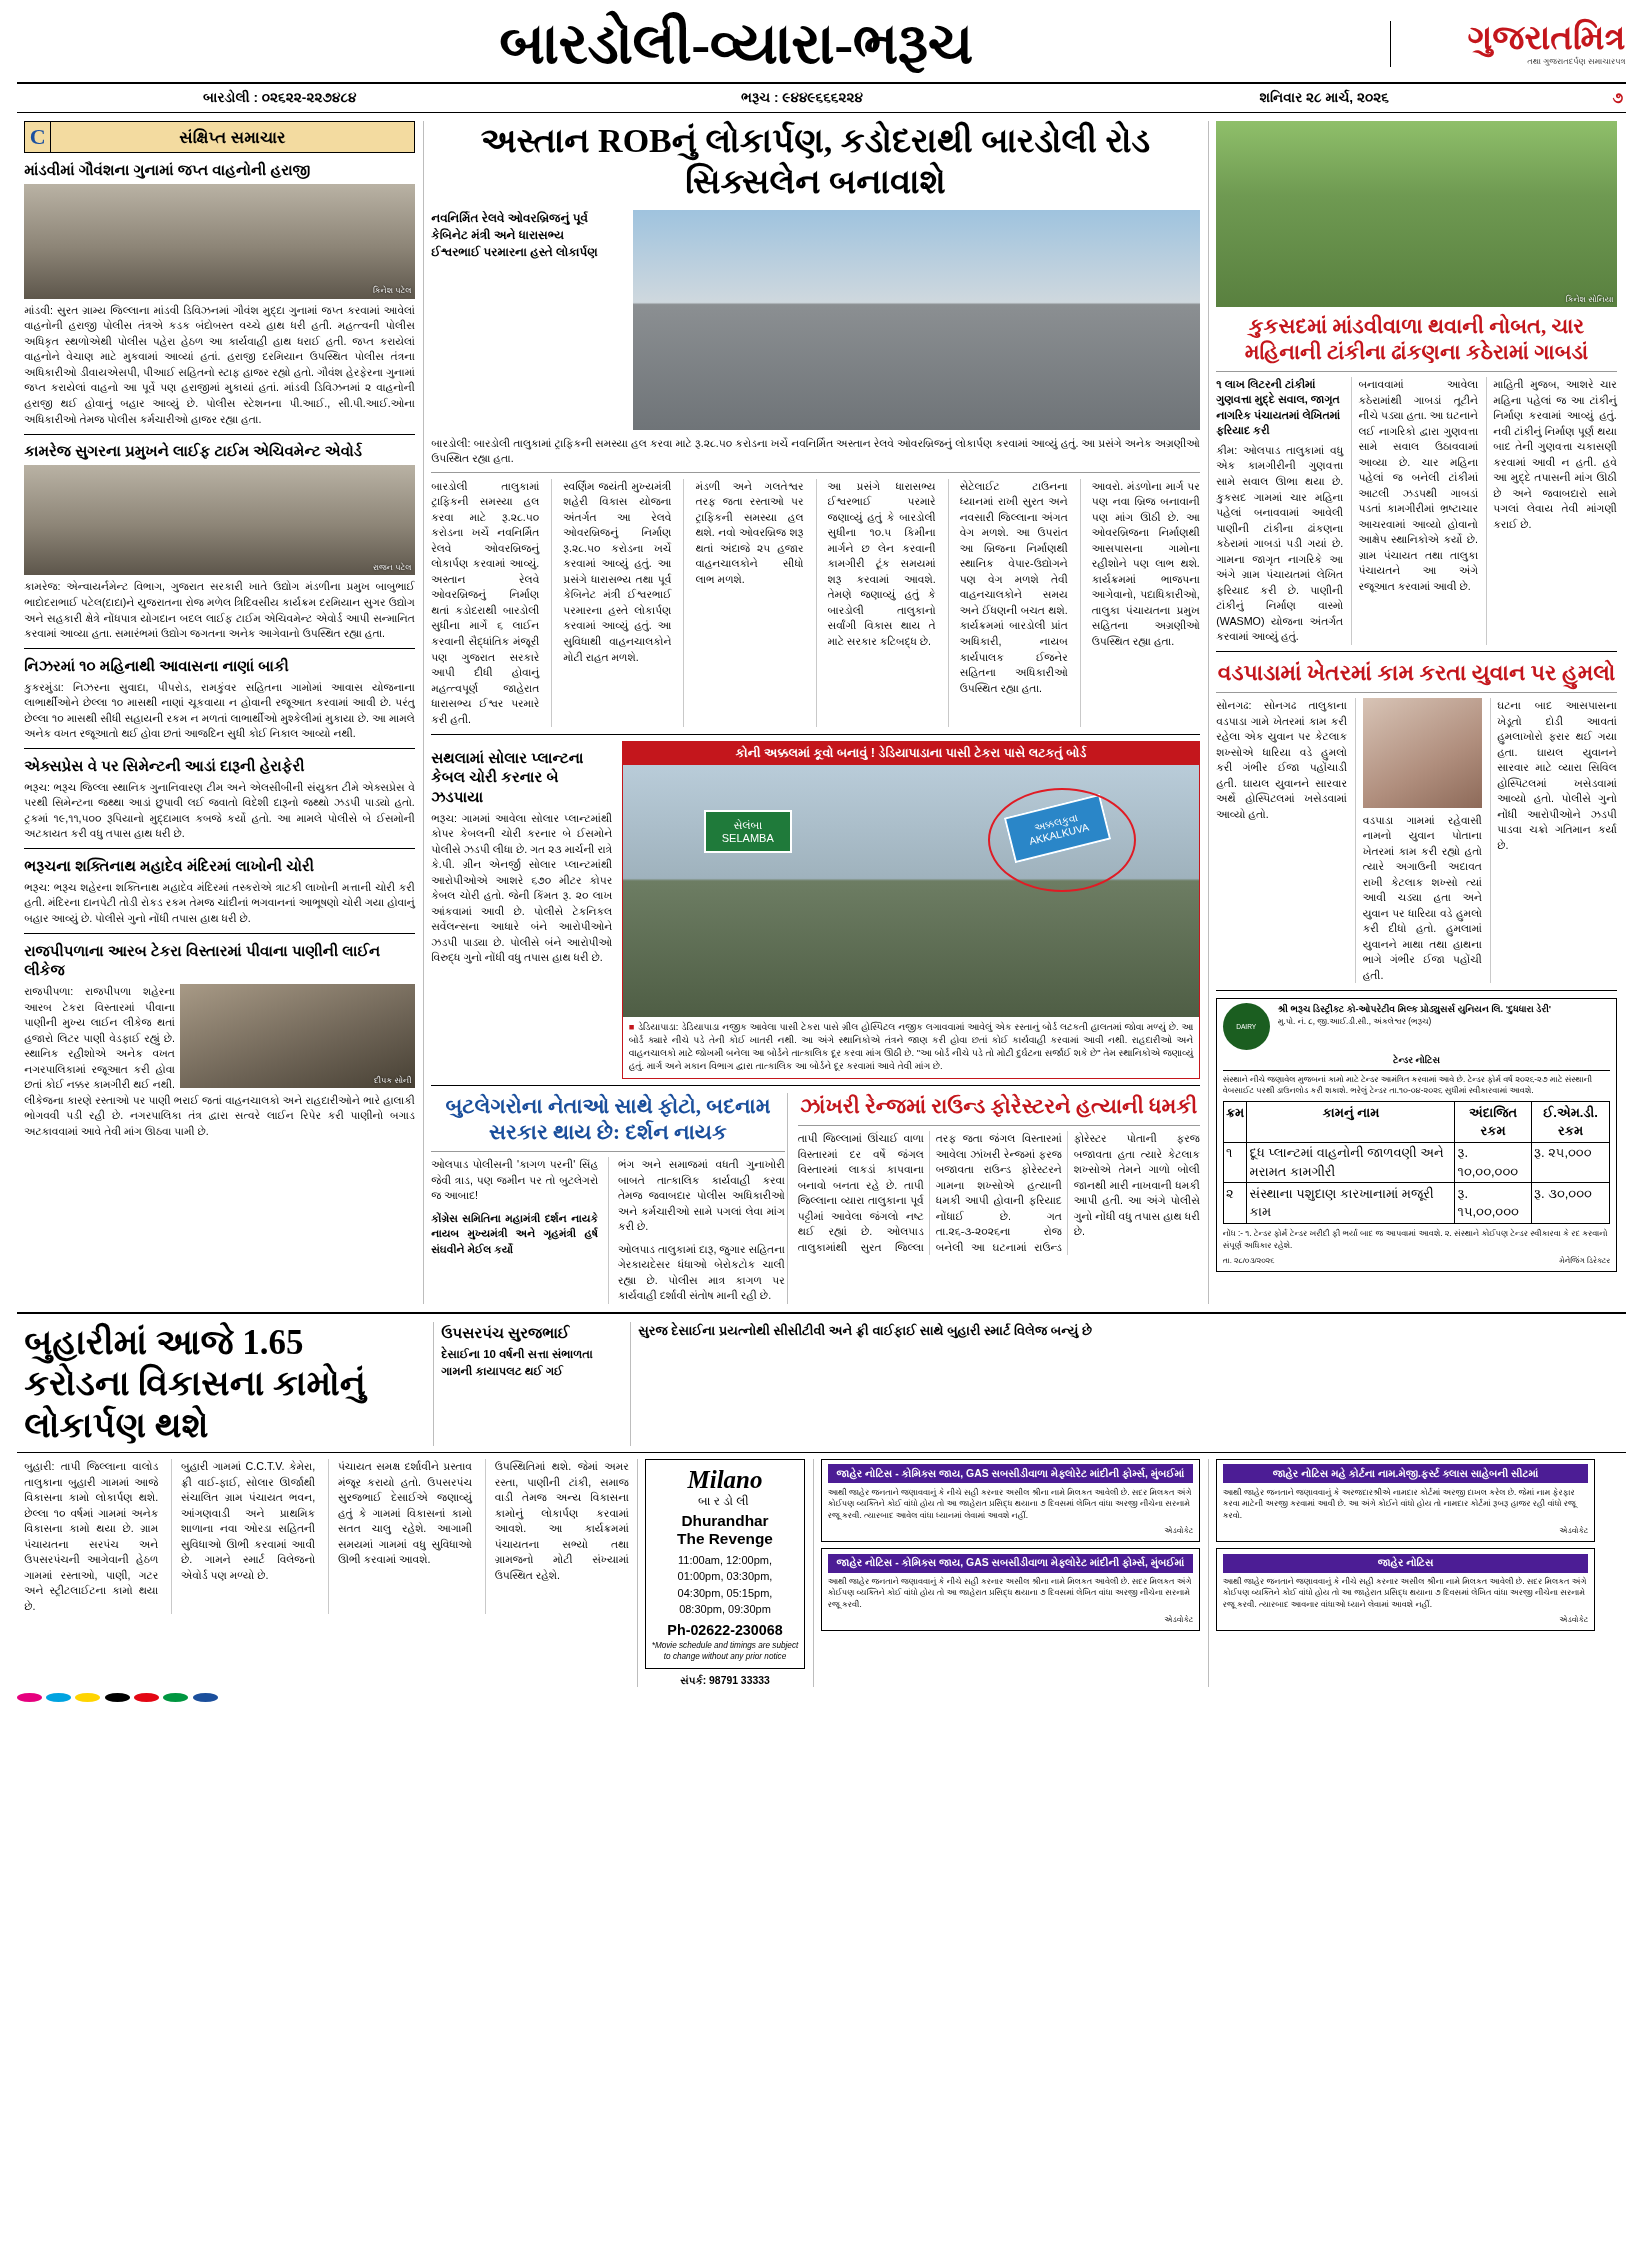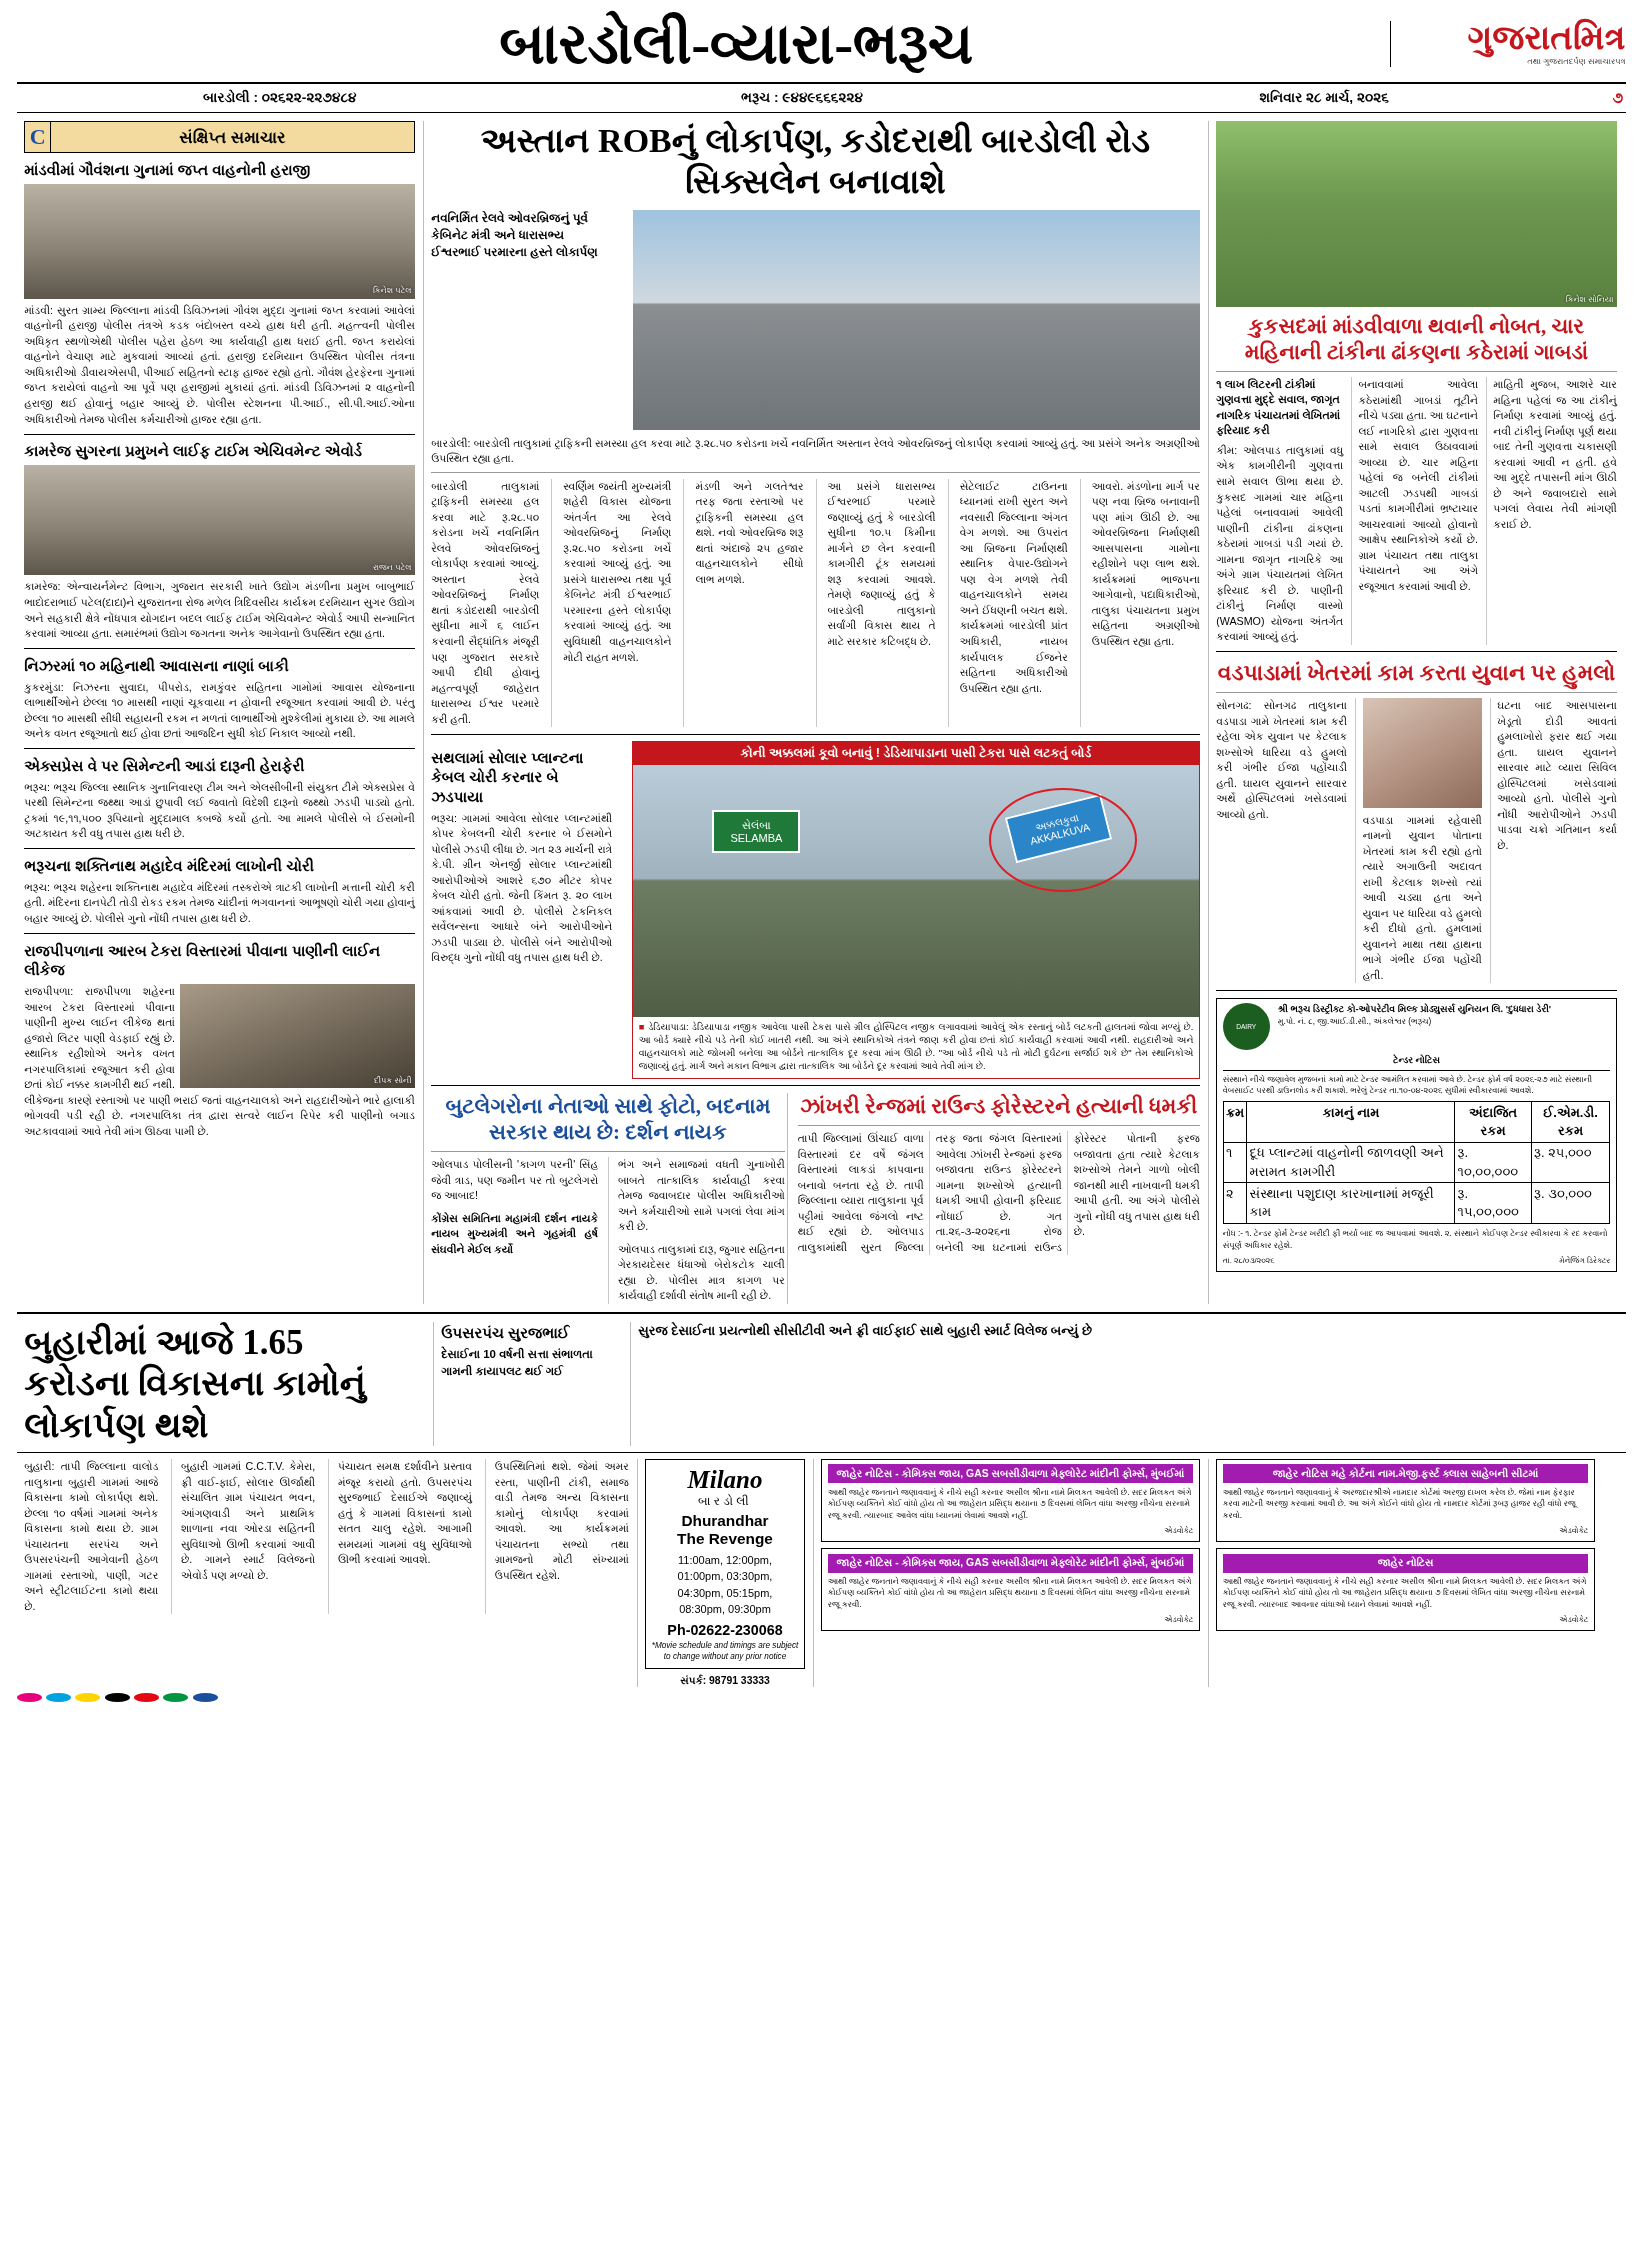--- a/index.html
+++ b/index.html
@@ -192,21 +192,21 @@
   .milano .movie { font-size: 15.4px; font-weight: bold; line-height:1.15; margin: 4.4px 0; }
   .milano .times { font-size: 11px; line-height: 1.5; }
   .milano .phone { font-weight:bold; font-size: 14.3px; margin-top: 4.4px; }
   .milano .note { font-size: 8.2px; font-style: italic; margin-top: 3.3px; line-height:1.3;}
 
   .notice {
     border: 1.1px solid #000; padding: 4.4px 5.5px; font-size: 8.2px; line-height: 1.4;
   }
   .notice h4 {
     margin: 0 0 3.3px 0; font-size: 10.4px; text-align: center;
-    background: #a21caf; color: #fff; padding: 2.2px 1.1px; font-weight: bold;
+    background: #4c1d95; color: #fff; padding: 2.2px 1.1px; font-weight: bold;
   }
   .notice-title-plain {
     margin: 0 0 3.3px 0; font-size: 9.3px; text-align: center; font-weight: bold;
     border-bottom: 0.5px solid #000; padding-bottom: 2.2px;
   }
   table.tender {
     width: 100%; border-collapse: collapse; font-size: 13px; padding-left: 20px;
   }
   table.tender td, table.tender th {
     border: 0.5px solid #000; padding: 1.6px 2.2px; vertical-align: top;
@@ -317,21 +317,21 @@
         <div class="body-text" style="flex:1">બારડોલી તાલુકામાં ટ્રાફિકની સમસ્યા હલ કરવા માટે રૂ.૨૮.૫૦ કરોડના ખર્ચે નવનિર્મિત રેલવે ઓવરબ્રિજનું લોકાર્પણ કરવામાં આવ્યું. અસ્તાન રેલવે ઓવરબ્રિજનું નિર્માણ થતાં કડોદરાથી બારડોલી સુધીના માર્ગે ૬ લાઈન કરવાની સૈદ્ધાંતિક મંજૂરી પણ ગુજરાત સરકારે આપી દીધી હોવાનું મહત્ત્વપૂર્ણ જાહેરાત ધારાસભ્ય ઈશ્વર પરમારે કરી હતી.</div>
         <div class="body-text" style="flex:1; border-left:0.5px solid #c9c9c9; padding-left:11px">સ્વર્ણિમ જયંતી મુખ્યમંત્રી શહેરી વિકાસ યોજના અંતર્ગત આ રેલવે ઓવરબ્રિજનું નિર્માણ રૂ.૨૮.૫૦ કરોડના ખર્ચે કરવામાં આવ્યું હતું. આ પ્રસંગે ધારાસભ્ય તથા પૂર્વ કેબિનેટ મંત્રી ઈશ્વરભાઈ પરમારના હસ્તે લોકાર્પણ કરવામાં આવ્યું હતું. આ સુવિધાથી વાહનચાલકોને મોટી રાહત મળશે.</div>
         <div class="body-text" style="flex:1; border-left:0.5px solid #c9c9c9; padding-left:11px">મંડળી અને ગલતેશ્વર તરફ જતા રસ્તાઓ પર ટ્રાફિકની સમસ્યા હલ થશે. નવો ઓવરબ્રિજ શરૂ થતાં અંદાજે ૨૫ હજાર વાહનચાલકોને સીધો લાભ મળશે.</div>
         <div class="body-text" style="flex:1; border-left:0.5px solid #c9c9c9; padding-left:11px">આ પ્રસંગે ધારાસભ્ય ઈશ્વરભાઈ પરમારે જણાવ્યું હતું કે બારડોલી સુધીના ૧૦.૫ કિમીના માર્ગને છ લેન કરવાની કામગીરી ટૂંક સમયમાં શરૂ કરવામાં આવશે. તેમણે જણાવ્યું હતું કે બારડોલી તાલુકાનો સર્વાંગી વિકાસ થાય તે માટે સરકાર કટિબદ્ધ છે.</div>
         <div class="body-text" style="flex:1; border-left:0.5px solid #c9c9c9; padding-left:11px">સેટેલાઈટ ટાઉનના ધ્યાનમાં રાખી સુરત અને નવસારી જિલ્લાના અંગત વેગ મળશે. આ ઉપરાંત આ બ્રિજના નિર્માણથી સ્થાનિક વેપાર-ઉદ્યોગને પણ વેગ મળશે તેવી વાહનચાલકોને સમય અને ઈંધણની બચત થશે. કાર્યક્રમમાં બારડોલી પ્રાંત અધિકારી, નાયબ કાર્યપાલક ઈજનેર સહિતના અધિકારીઓ ઉપસ્થિત રહ્યા હતા.</div>
         <div class="body-text" style="flex:1; border-left:0.5px solid #c9c9c9; padding-left:11px">આવરો. મંડળોના માર્ગ પર પણ નવા બ્રિજ બનાવાની પણ માંગ ઊઠી છે. આ ઓવરબ્રિજના નિર્માણથી આસપાસના ગામોના રહીશોને પણ લાભ થશે. કાર્યક્રમમાં ભાજપના આગેવાનો, પદાધિકારીઓ, તાલુકા પંચાયતના પ્રમુખ સહિતના અગ્રણીઓ ઉપસ્થિત રહ્યા હતા.</div>
       </div>
 
       <div class="rule"></div>
 
-      <div style="display:flex; gap:20px">
+      <div style="display:flex; gap:10px">
         <div style="width:181px">
           <div class="hl-sm">સથલામાં સોલાર પ્લાન્ટના કેબલ ચોરી કરનાર બે ઝડપાયા</div>
           <div class="body-text">ભરૂચ: ગામમાં આવેલા સોલાર પ્લાન્ટમાંથી કોપર કેબલની ચોરી કરનાર બે ઈસમોને પોલીસે ઝડપી લીધા છે. ગત ૨૩ માર્ચની રાત્રે કે.પી. ગ્રીન એનર્જી સોલાર પ્લાન્ટમાંથી આરોપીઓએ આશરે ૬૭૦ મીટર કોપર કેબલ ચોરી હતો. જેની કિંમત રૂ. ૨૦ લાખ આંકવામાં આવી છે. પોલીસે ટેકનિકલ સર્વેલન્સના આધારે બંને આરોપીઓને ઝડપી પાડ્યા છે. પોલીસે બંને આરોપીઓ વિરુદ્ધ ગુનો નોંધી વધુ તપાસ હાથ ધરી છે.</div>
         </div>
         <div style="flex:1" class="boxed">
           <div class="redbar">કોની અક્કલમાં કૂવો બનાવું ! ડેડિયાપાડાના પાસી ટેકરા પાસે લટકતું બોર્ડ</div>
           <div class="photo sign" style="height:252px; position:relative">
             <div style="position:absolute; left:14%; top:18%; width:88px; height:43px; background:#1f7a3a; border:2.2px solid #fff; color:#fff; font-size:11px; display:flex; align-items:center; justify-content:center; text-align:center; white-space:pre-line;">સેલંબા
 SELAMBA</div>
             <div style="position:absolute; right:16%; top:16%; width:99px; height:47px; background:#2a86c8; border:2.2px solid #fff; color:#fff; font-size:10.4px; display:flex; align-items:center; justify-content:center; text-align:center; transform:rotate(-14deg); white-space:pre-line;">અક્કલકુવા

